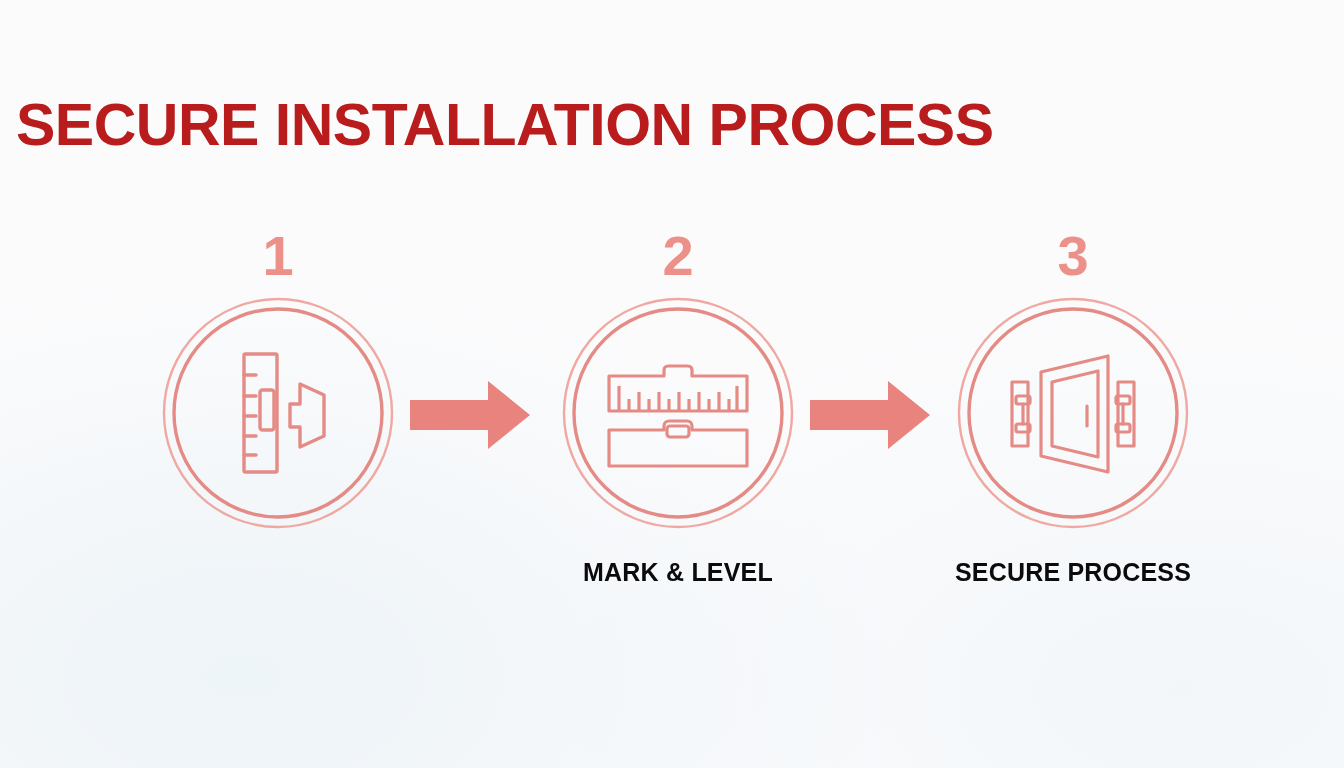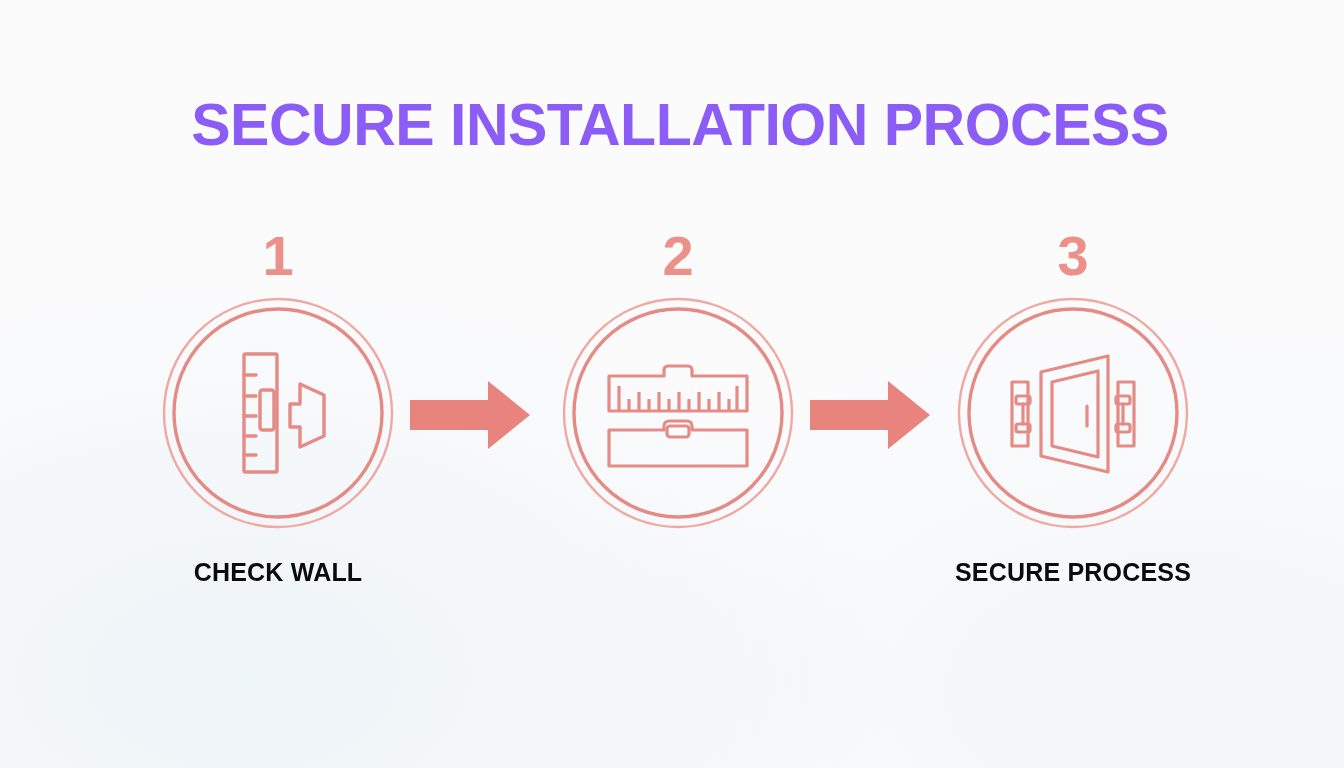--- a/index.html
+++ b/index.html
@@ -22,25 +22,25 @@
     background:
       radial-gradient(ellipse at 18% 88%, rgba(226,238,245,.55) 0%, rgba(251,251,252,0) 42%),
       radial-gradient(ellipse at 88% 90%, rgba(230,240,246,.40) 0%, rgba(251,251,252,0) 40%);
     pointer-events:none;
   }
 
   
   .title {
     position:absolute;
     top:96px; left:16px; right:0;
-    text-align:center;
+    text-align:left;
     font-size:59px;
     font-weight:bold;
     letter-spacing:-0.5px;
-    color:#8b5cf6;
+    color:#b91c1c;
     line-height:1;
     white-space:nowrap;
   }
 
   
   .steps {
     position:absolute;
     top:0; left:0;
     width:1344px; height:768px;
   }
@@ -116,21 +116,20 @@
           <line x1="83" y1="140" x2="95" y2="140"></line>
           <line x1="83" y1="159" x2="95" y2="159"></line>
 
           <rect x="99" y="94" width="14" height="40" rx="2.5"></rect>
 
           <path d="M129 108 H139 V88 L163 99 V140 L139 151 V131 H129 Z"></path>
         </g>
       </svg>
     </div>
 
-    <div class="step-label">CHECK WALL</div>
   </div>
 
   <div class="step step-2">
     <div class="step-number">2</div>
 
     <div class="circle-wrap">
       <svg width="234" height="234" viewBox="0 0 234 234">
         <circle cx="117" cy="117" r="114" fill="none" stroke="#f0a8a2" stroke-width="2.4"></circle>
         <circle cx="117" cy="117" r="104" fill="none" stroke="#e58b85" stroke-width="3.4"></circle>
         <g stroke="#e58b85" stroke-width="3.2" fill="none" stroke-linecap="butt" stroke-linejoin="round">
@@ -150,20 +149,21 @@
           <line x1="158" y1="115" x2="158" y2="96"></line>
           <line x1="168" y1="115" x2="168" y2="103"></line>
           <line x1="176" y1="115" x2="176" y2="90"></line>
 
           <path d="M48 134 H103 v-4 a5 5 0 0 1 5-5 h18 a5 5 0 0 1 5 5 v4 H186 V170 H48 Z"></path>
           <rect x="106" y="130" width="22" height="11" rx="3"></rect>
         </g>
       </svg>
     </div>
 
+    <div class="step-label">MARK &amp; LEVEL</div>
   </div>
 
   <div class="step step-3">
     <div class="step-number">3</div>
 
     <div class="circle-wrap">
       <svg width="234" height="234" viewBox="0 0 234 234">
         <circle cx="117" cy="117" r="114" fill="none" stroke="#f0a8a2" stroke-width="2.4"></circle>
         <circle cx="117" cy="117" r="104" fill="none" stroke="#e58b85" stroke-width="3.4"></circle>
         <g stroke="#e58b85" stroke-width="3.2" fill="none" stroke-linecap="round" stroke-linejoin="round">

